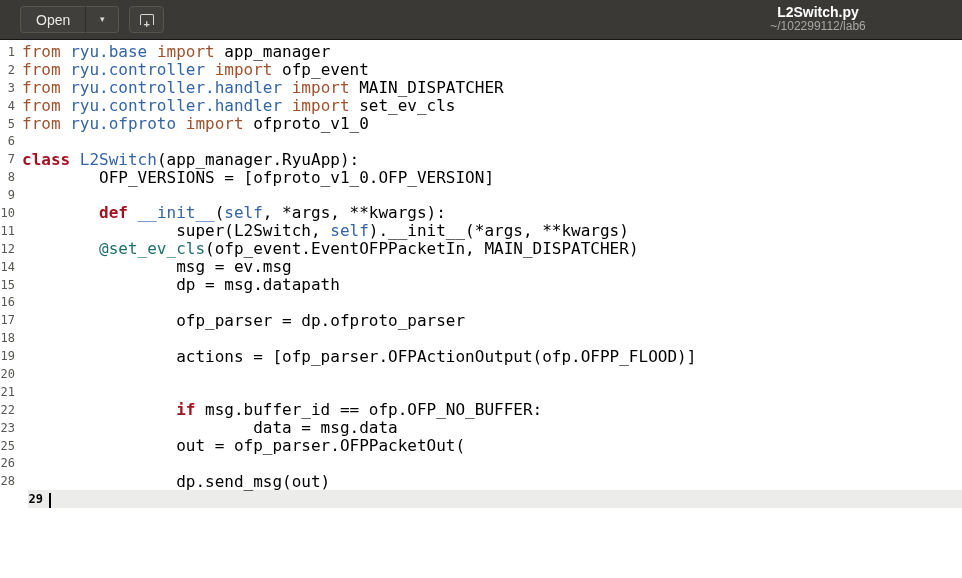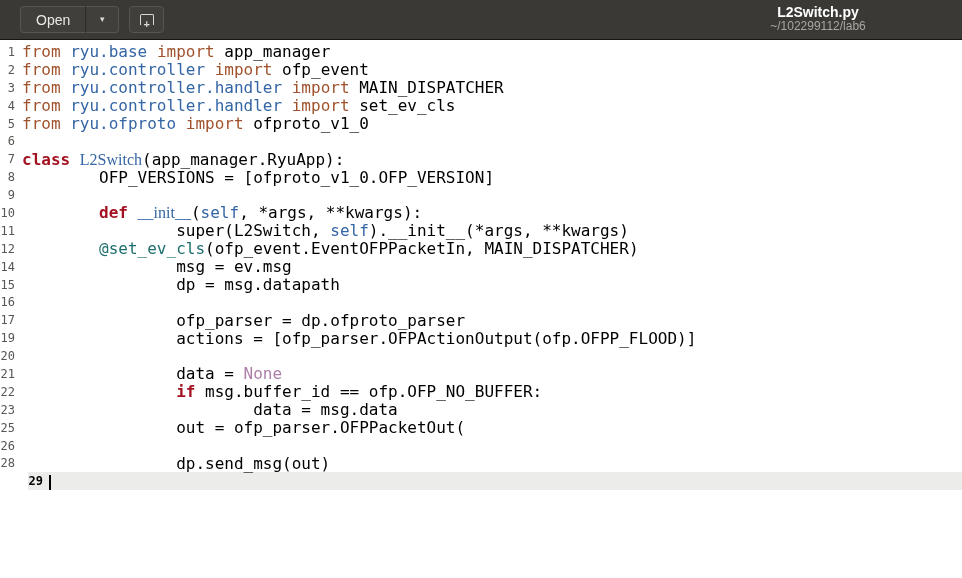--- a/index.html
+++ b/index.html
@@ -45,21 +45,21 @@
   }
   .row.current .ln{font-weight:bold;color:#000000;}
   .code{
     flex:1;padding-left:7px;white-space:pre;
     font-family:"DejaVu Sans Mono",monospace;font-size:16px;color:var(--fg);
   }
   .tok-d{color:var(--fg);}
   .tok-imp{color:var(--imp);}
   .tok-mod{color:var(--mod);}
   .tok-kw{color:var(--kw);font-weight:bold;}
-  .tok-nm{color:var(--nm);font-family:Liberation Serif, serif;}
+  .tok-nm{color:var(--nm);}
   .tok-slf{color:var(--slf);}
   .tok-dec{color:var(--dec);}
   .tok-non{color:var(--non);}
   .caret{display:inline-block;width:1.5px;height:15px;background:#000;vertical-align:middle;margin-left:-1px;}
 </style>
 </head>
 <body>
 
 <div class="headerbar">
   <div class="open-split">
@@ -92,23 +92,24 @@
       <div class="row"><span class="ln">7</span><span class="code"><span class="tok-kw">class</span><span class="tok-d"> </span><span class="tok-nm">L2Switch</span><span class="tok-d">(app_manager.RyuApp):</span></span></div>
       <div class="row"><span class="ln">8</span><span class="code"><span class="tok-d">        OFP_VERSIONS = [ofproto_v1_0.OFP_VERSION]</span></span></div>
       <div class="row"><span class="ln">9</span><span class="code"></span></div>
       <div class="row"><span class="ln">10</span><span class="code"><span class="tok-d">        </span><span class="tok-kw">def</span><span class="tok-d"> </span><span class="tok-nm">__init__</span><span class="tok-d">(</span><span class="tok-slf">self</span><span class="tok-d">, *args, **kwargs):</span></span></div>
       <div class="row"><span class="ln">11</span><span class="code"><span class="tok-d">                super(L2Switch, </span><span class="tok-slf">self</span><span class="tok-d">).__init__(*args, **kwargs)</span></span></div>
       <div class="row"><span class="ln">12</span><span class="code"><span class="tok-d">        </span><span class="tok-dec">@set_ev_cls</span><span class="tok-d">(ofp_event.EventOFPPacketIn, MAIN_DISPATCHER)</span></span></div>
       <div class="row"><span class="ln">14</span><span class="code"><span class="tok-d">                msg = ev.msg</span></span></div>
       <div class="row"><span class="ln">15</span><span class="code"><span class="tok-d">                dp = msg.datapath</span></span></div>
       <div class="row"><span class="ln">16</span></div>
       <div class="row"><span class="ln">17</span><span class="code"><span class="tok-d">                ofp_parser = dp.ofproto_parser</span></span></div>
+      <div class="row"><span class="ln">18</span><span class="code"></span></div>
       <div class="row"><span class="ln">19</span><span class="code"><span class="tok-d">                actions = [ofp_parser.OFPActionOutput(ofp.OFPP_FLOOD)]</span></span></div>
       <div class="row"><span class="ln">20</span><span class="code"></span></div>
-      <div class="row"><span class="ln">21</span><span class="code"><span class="tok-d">                data = </span><span class="tok-non">None</span></span></div>
+      <div class="row"><span class="ln">21</span></div>
       <div class="row"><span class="ln">22</span><span class="code"><span class="tok-d">                </span><span class="tok-kw">if</span><span class="tok-d"> msg.buffer_id == ofp.OFP_NO_BUFFER:</span></span></div>
       <div class="row"><span class="ln">23</span><span class="code"><span class="tok-d">                        data = msg.data</span></span></div>
       <div class="row"><span class="ln">25</span><span class="code"><span class="tok-d">                out = ofp_parser.OFPPacketOut(</span></span></div>
       <div class="row"><span class="ln">26</span></div>
       <div class="row"><span class="ln">28</span><span class="code"><span class="tok-d">                dp.send_msg(out)</span></span></div>
       <div class="row current"><span class="ln">29</span><span class="code"><span class="caret"></span></span></div>
     </div>
 </div>
 
 </body></html>

